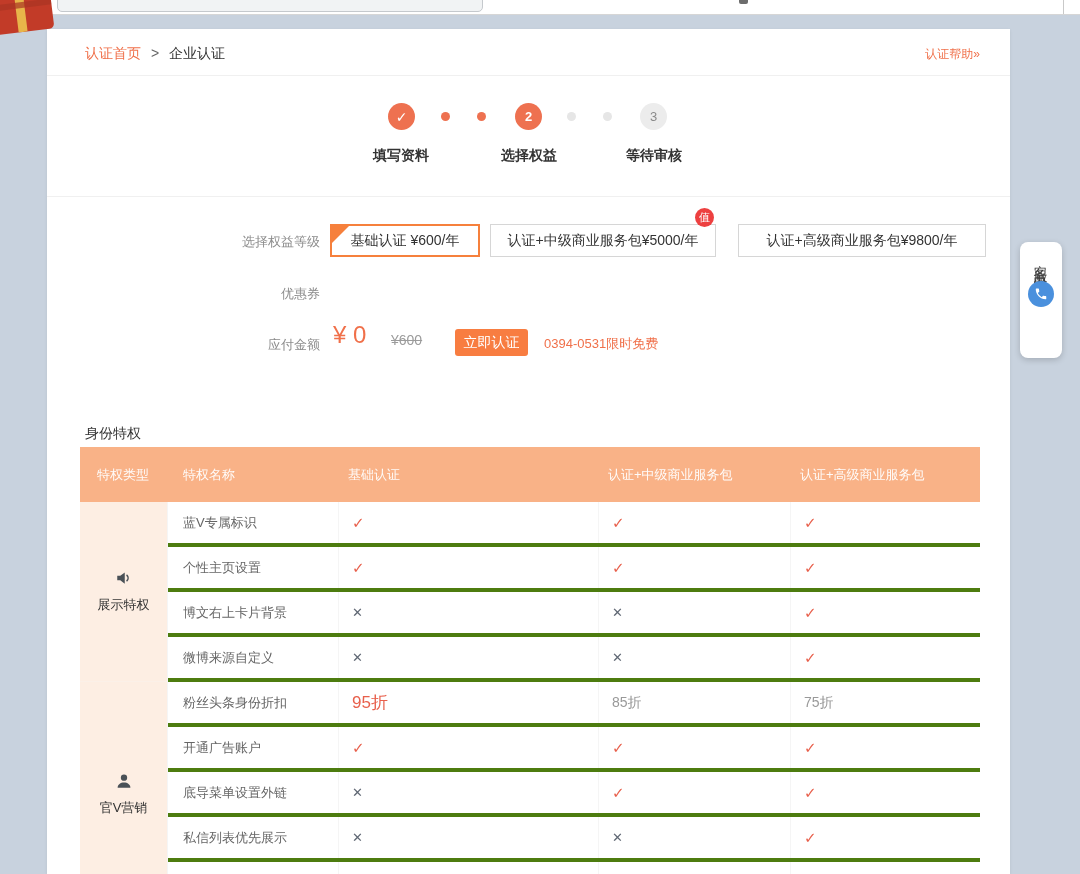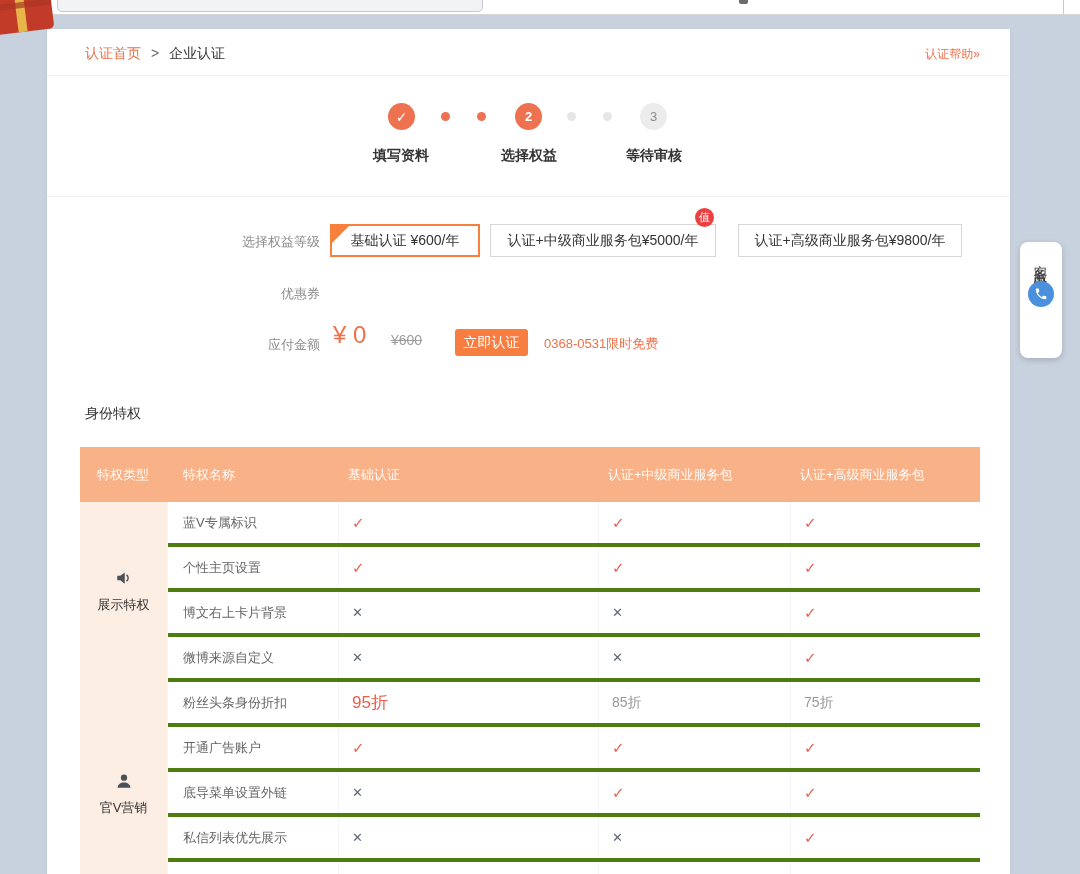--- a/index.html
+++ b/index.html
@@ -38,31 +38,31 @@
   .step-label { position:absolute; top:58px; transform:translateX(-50%); font-size:14px; font-weight:bold; color:#333; white-space:nowrap; }
   .sl1 { left:354px; } .sl2 { left:482px; } .sl3 { left:607px; }
   .check-white { color:#fff; font-size:14px; font-weight:bold; }
 
   
   .f-label { position:absolute; left:0; width:273px; text-align:right; font-size:13px; color:#8c8c8c; }
   .lbl-level { top:204px; } .lbl-coupon { top:256px; } .lbl-amount { top:307px; }
   .option { position:absolute; top:195px; height:33px; background:#fff; border:1px solid #d6d6d6; display:flex; align-items:center; justify-content:center; font-size:14px; color:#333; cursor:pointer; }
   .opt1 { left:283px; width:150px; border:2px solid #f6803c; }
   .opt2 { left:443px; width:226px; }
-  .opt3 { left:691px; width:224px; }
+  .opt3 { left:691px; width:248px; }
   .sel-corner { position:absolute; left:0; top:0; width:0; height:0; border-top:17px solid #f6803c; border-right:17px solid transparent; }
   .sel-check { position:absolute; left:1px; top:-1px; color:#fff; font-size:9px; font-weight:bold; }
   .value-badge { position:absolute; left:648px; top:179px; width:19px; height:19px; border-radius:50%; background:#ed4040; color:#fff; font-size:11px; display:flex; align-items:center; justify-content:center; z-index:3; }
   .amount-now { position:absolute; left:286px; top:292px; font-size:24px; color:#f0704a; }
   .amount-old { position:absolute; left:344px; top:303px; font-size:14px; color:#9b9b9b; text-decoration:line-through; }
   .btn-verify { position:absolute; left:408px; top:300px; width:73px; height:27px; background:#f87d41; color:#fff; font-size:14px; border:none; border-radius:3px; display:flex; align-items:center; justify-content:center; cursor:pointer; }
   .promo { position:absolute; left:497px; top:306px; font-size:13px; color:#f0704a; }
 
   
-  .priv-title { position:absolute; left:38px; top:376px; font-size:14px; color:#333; }
+  .priv-title { position:absolute; left:38px; top:396px; font-size:14px; color:#333; }
   .ptable { position:absolute; left:33px; top:418px; width:900px; }
   .thead { display:flex; height:55px; background:#f9b287; align-items:center; color:rgba(255,255,255,.95); font-size:13px; }
   .th { padding-left:12px; }
   .col0 { width:88px; } .col1 { width:170px; } .col2 { width:260px; } .col3 { width:192px; } .col4 { width:190px; }
   .th.col0 { padding-left:17px; } .th.col1 { padding-left:15px; } .th.col2,.th.col3,.th.col4 { padding-left:10px; }
   .tgroup { display:flex; }
   .tg-type { width:88px; background:#fdeee3; display:flex; flex-direction:column; align-items:center; justify-content:center; gap:9px; border-bottom:1px solid #fbf0e8; }
   .tg-type .glabel { font-size:13px; color:#333; }
   .tg-rows { flex:1; border-left:1px solid #f5f5f5; }
   .trow { display:flex; height:45px; align-items:center; border-bottom:4px solid #4d7c0f; }
@@ -135,21 +135,21 @@
   <div class="option opt3">
     <span>认证+高级商业服务包¥9800/年</span>
   </div>
 
   <div class="f-label lbl-coupon">优惠券</div>
 
   <div class="f-label lbl-amount">应付金额</div>
   <div class="amount-now">¥ 0</div>
   <div class="amount-old">¥600</div>
   <button class="btn-verify">立即认证</button>
-  <div class="promo">0368-0531限时免费</div>
+  <div class="promo">0394-0531限时免费</div>
 
   <div class="priv-title">身份特权</div>
   <div class="ptable">
     <div class="thead">
         <div class="th col0">特权类型</div>
         <div class="th col1">特权名称</div>
         <div class="th col2">基础认证</div>
         <div class="th col3">认证+中级商业服务包</div>
         <div class="th col4">认证+高级商业服务包</div>
       </div>

